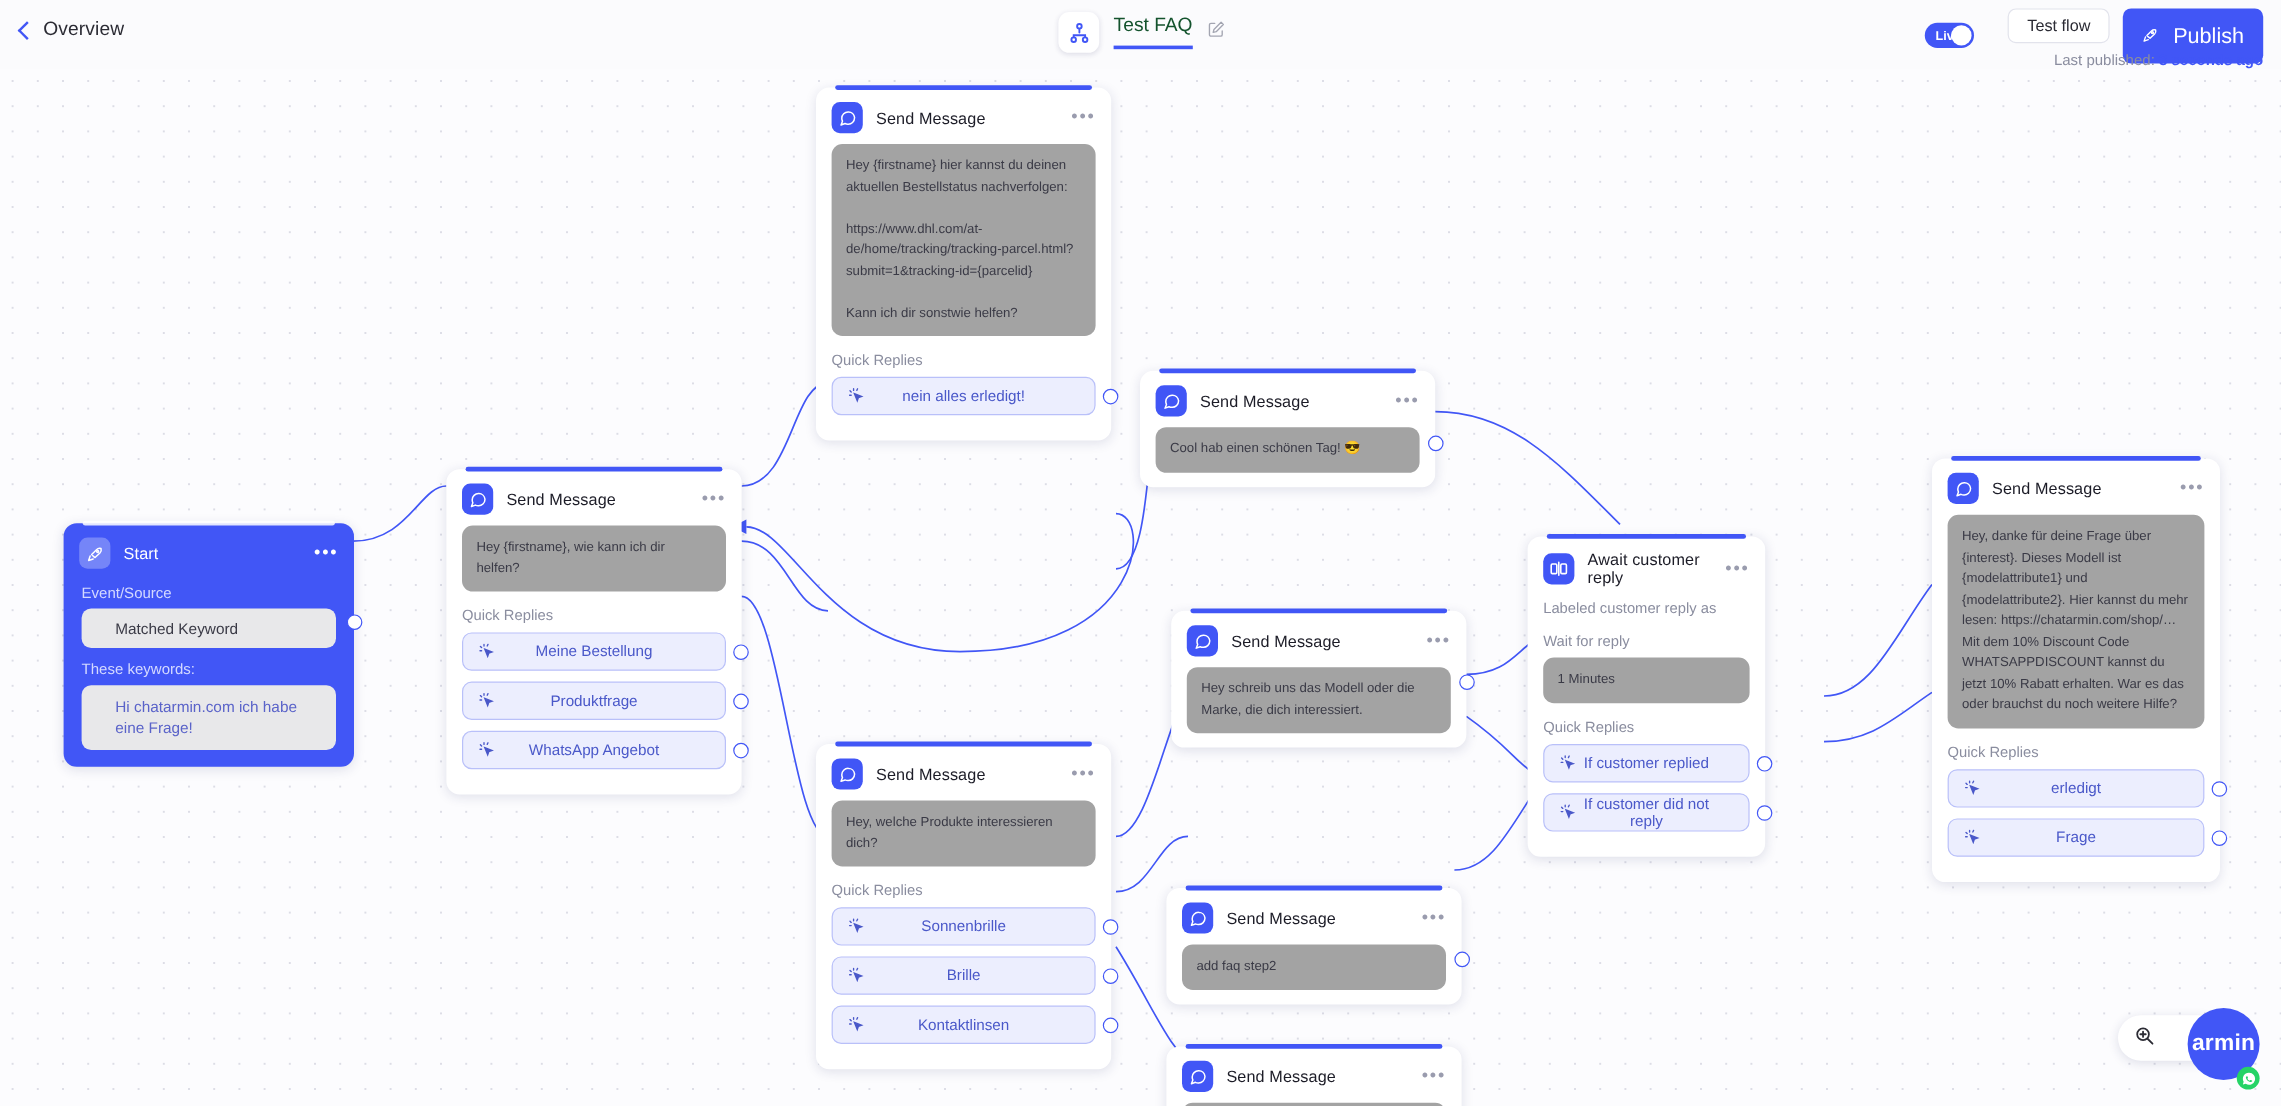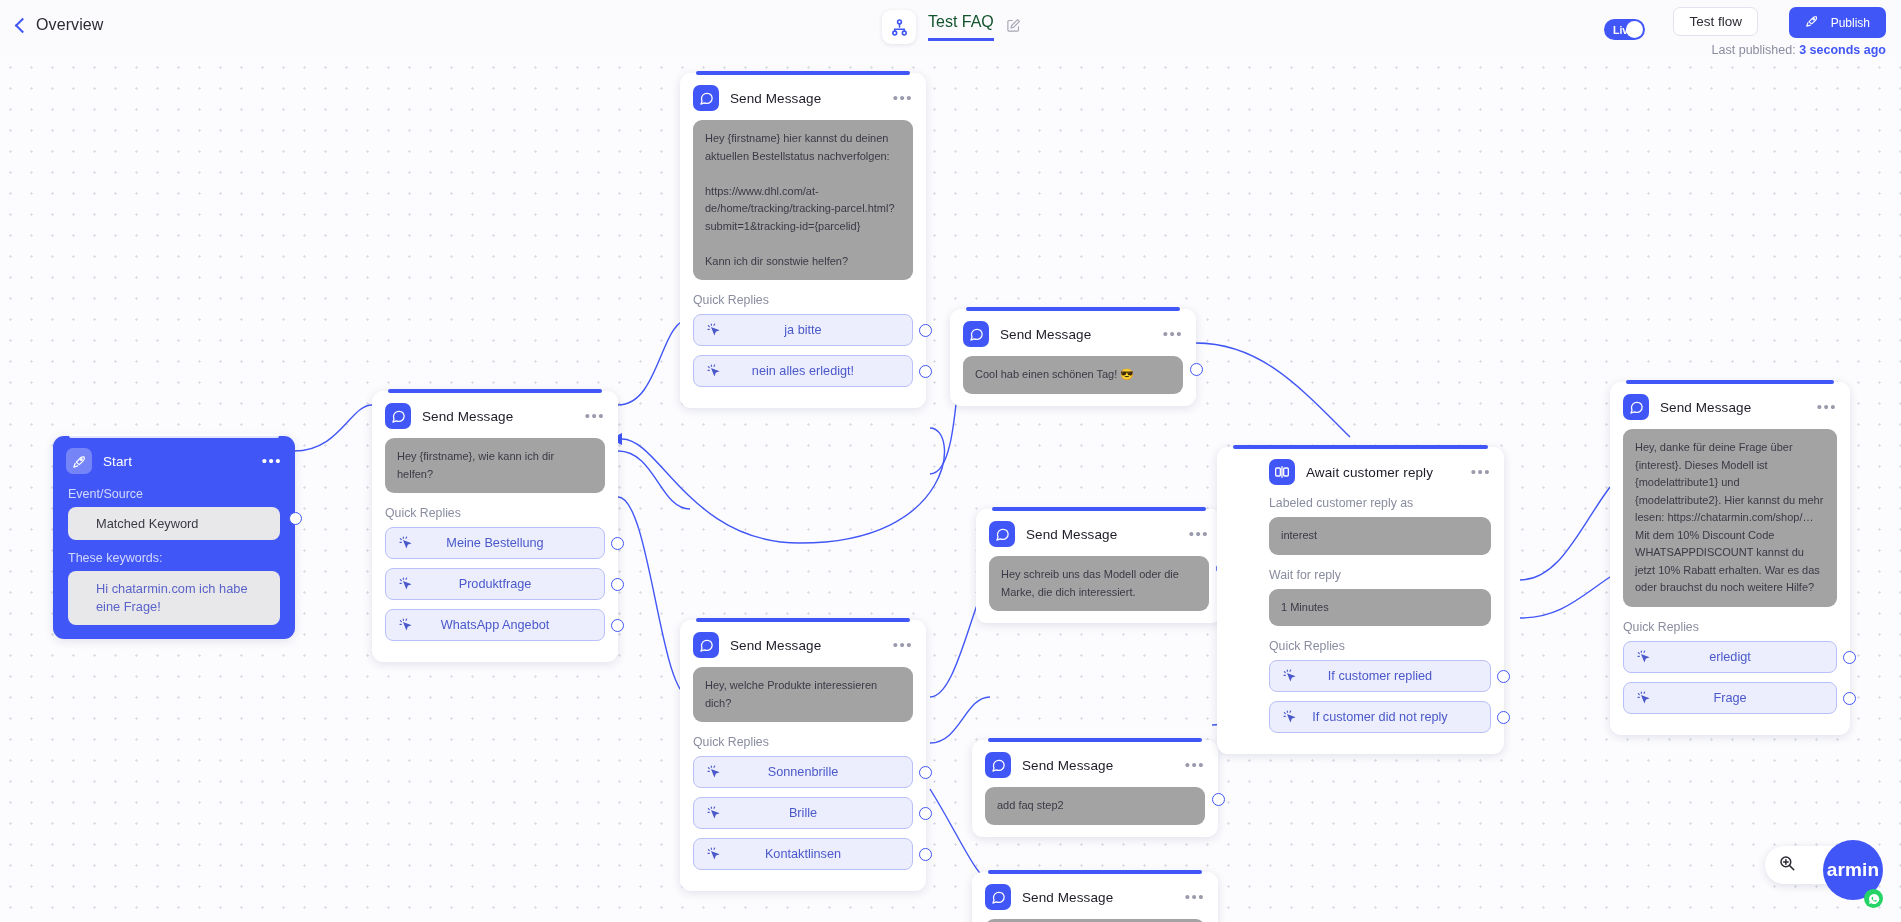--- a/index.html
+++ b/index.html
@@ -55,22 +55,22 @@
     position:absolute; right:2px; top:2px; width:17px;height:17px;border-radius:50%;
     background:#fff;
   }
   .btn-testflow{
     position:absolute; right:143px; top:7px; height:29px; padding:0 15px;
     border:1px solid #e2e3ec; border-radius:7px; background:#fff;
     font-size:13.5px; color:#2b2b34; cursor:pointer;
     display:flex; align-items:center;
   }
   .btn-publish{
-    position:absolute; right:15px; top:7px; height:31px; padding:0 16px;
-    border-radius:7px; background:#4156f6; color:#fff; font-size:12px;
+    position:absolute; right:15px; top:7px; height:46px; padding:0 16px;
+    border-radius:7px; background:#4156f6; color:#fff; font-size:18px;
     display:flex;align-items:center;gap:12px; cursor:pointer; font-weight:500;
   }
   .last-pub{
     position:absolute; right:15px; top:43px; font-size:12.5px; color:#8a8d9f;
   }
   .last-pub b{ color:#4156f6; font-weight:700; }
 
   
   .canvas{
     position:absolute; top:57px; left:0; width:1901px; height:865px;
@@ -322,30 +322,20 @@
 
 Kann ich dir sonstwie helfen?</div>
       <div class="qr-label">Quick Replies</div>
       <div class="qr">
         <span class="qr-ico">
           <svg width="16" height="16" viewBox="0 0 24 24" fill="none" stroke="#4a58c9" stroke-width="1.7" stroke-linecap="round">
               <path d="M8 3v2M3.5 5.5L5 7M3 11h2M13 3l-1 2"></path>
               <path d="M9 9l9 3.5-4 1.4-1.4 4z" fill="#4a58c9"></path>
             </svg>
         </span>
-        <span class="qr-txt">ja bitte</span>
-        <span class="port" style="right:-20px; top:9px;"></span>
-      </div>
-      <div class="qr">
-        <span class="qr-ico">
-          <svg width="16" height="16" viewBox="0 0 24 24" fill="none" stroke="#4a58c9" stroke-width="1.7" stroke-linecap="round">
-              <path d="M8 3v2M3.5 5.5L5 7M3 11h2M13 3l-1 2"></path>
-              <path d="M9 9l9 3.5-4 1.4-1.4 4z" fill="#4a58c9"></path>
-            </svg>
-        </span>
         <span class="qr-txt">nein alles erledigt!</span>
         <span class="port" style="right:-20px; top:9px;"></span>
       </div>
     </div>
 
     <div class="node" style="left:680px; top:563px; width:246px;">
       <div class="node-head">
         <span class="node-ico">
           <svg width="15" height="15" viewBox="0 0 24 24" fill="none" stroke="#fff" stroke-width="2" stroke-linecap="round" stroke-linejoin="round">
               <path d="M21 11.5a8.4 8.4 0 0 1-9 8.4 9 9 0 0 1-3.7-.8L3 21l1.9-5a8.4 8.4 0 0 1-.9-3.9 8.4 8.4 0 0 1 8.5-8.4h.5A8.4 8.4 0 0 1 21 11v.5z"></path>
@@ -437,34 +427,33 @@
               <path d="M21 11.5a8.4 8.4 0 0 1-9 8.4 9 9 0 0 1-3.7-.8L3 21l1.9-5a8.4 8.4 0 0 1-.9-3.9 8.4 8.4 0 0 1 8.5-8.4h.5A8.4 8.4 0 0 1 21 11v.5z"></path>
             </svg>
         </span>
         <span class="node-title">Send Message</span>
         <span class="dots">•••</span>
       </div>
       <div class="msg-box">add faq step3</div>
 
     </div>
 
-    <div class="node" style="left:1217px; top:390px; width:287px;padding-left:39px;">
+    <div class="node" style="left:1273px; top:390px; width:198px;">
       <div class="node-head">
         <span class="node-ico">
           <svg width="16" height="16" viewBox="0 0 24 24" fill="none" stroke="#fff" stroke-width="2" stroke-linecap="round" stroke-linejoin="round">
             <rect x="2.5" y="6" width="7" height="12" rx="1.5"></rect>
               <rect x="14.5" y="6" width="7" height="12" rx="1.5"></rect>
               <path d="M12 4v16"></path>
           </svg>
         </span>
         <span class="node-title">Await customer reply</span>
         <span class="dots">•••</span>
       </div>
       <div class="qr-label" style="margin-top:2px">Labeled customer reply as</div>
-      <div class="msg-box">interest</div>
       <div class="qr-label">Wait for reply</div>
       <div class="msg-box">1 Minutes</div>
       <div class="qr-label">Quick Replies</div>
       <div class="qr">
         <span class="qr-ico">
           <svg width="16" height="16" viewBox="0 0 24 24" fill="none" stroke="#4a58c9" stroke-width="1.7" stroke-linecap="round">
               <path d="M8 3v2M3.5 5.5L5 7M3 11h2M13 3l-1 2"></path>
               <path d="M9 9l9 3.5-4 1.4-1.4 4z" fill="#4a58c9"></path>
             </svg>
         </span>

